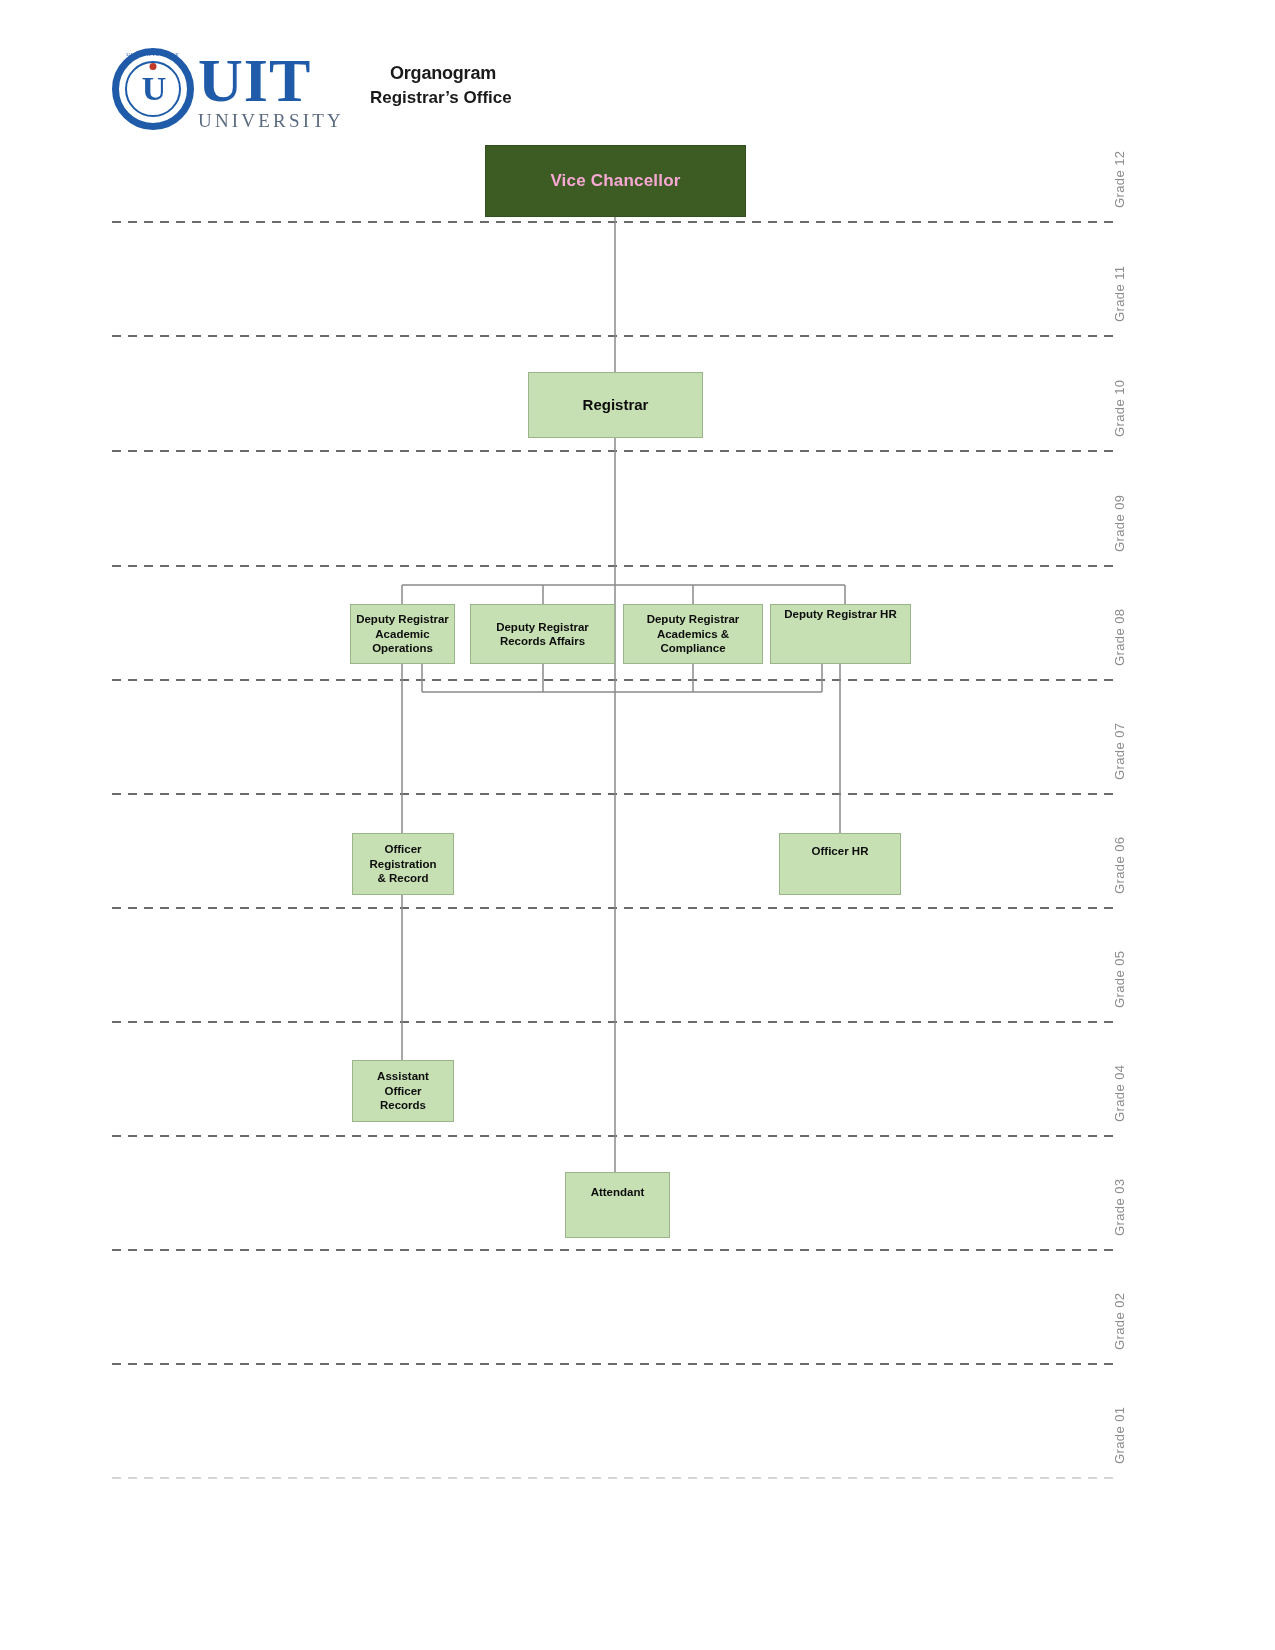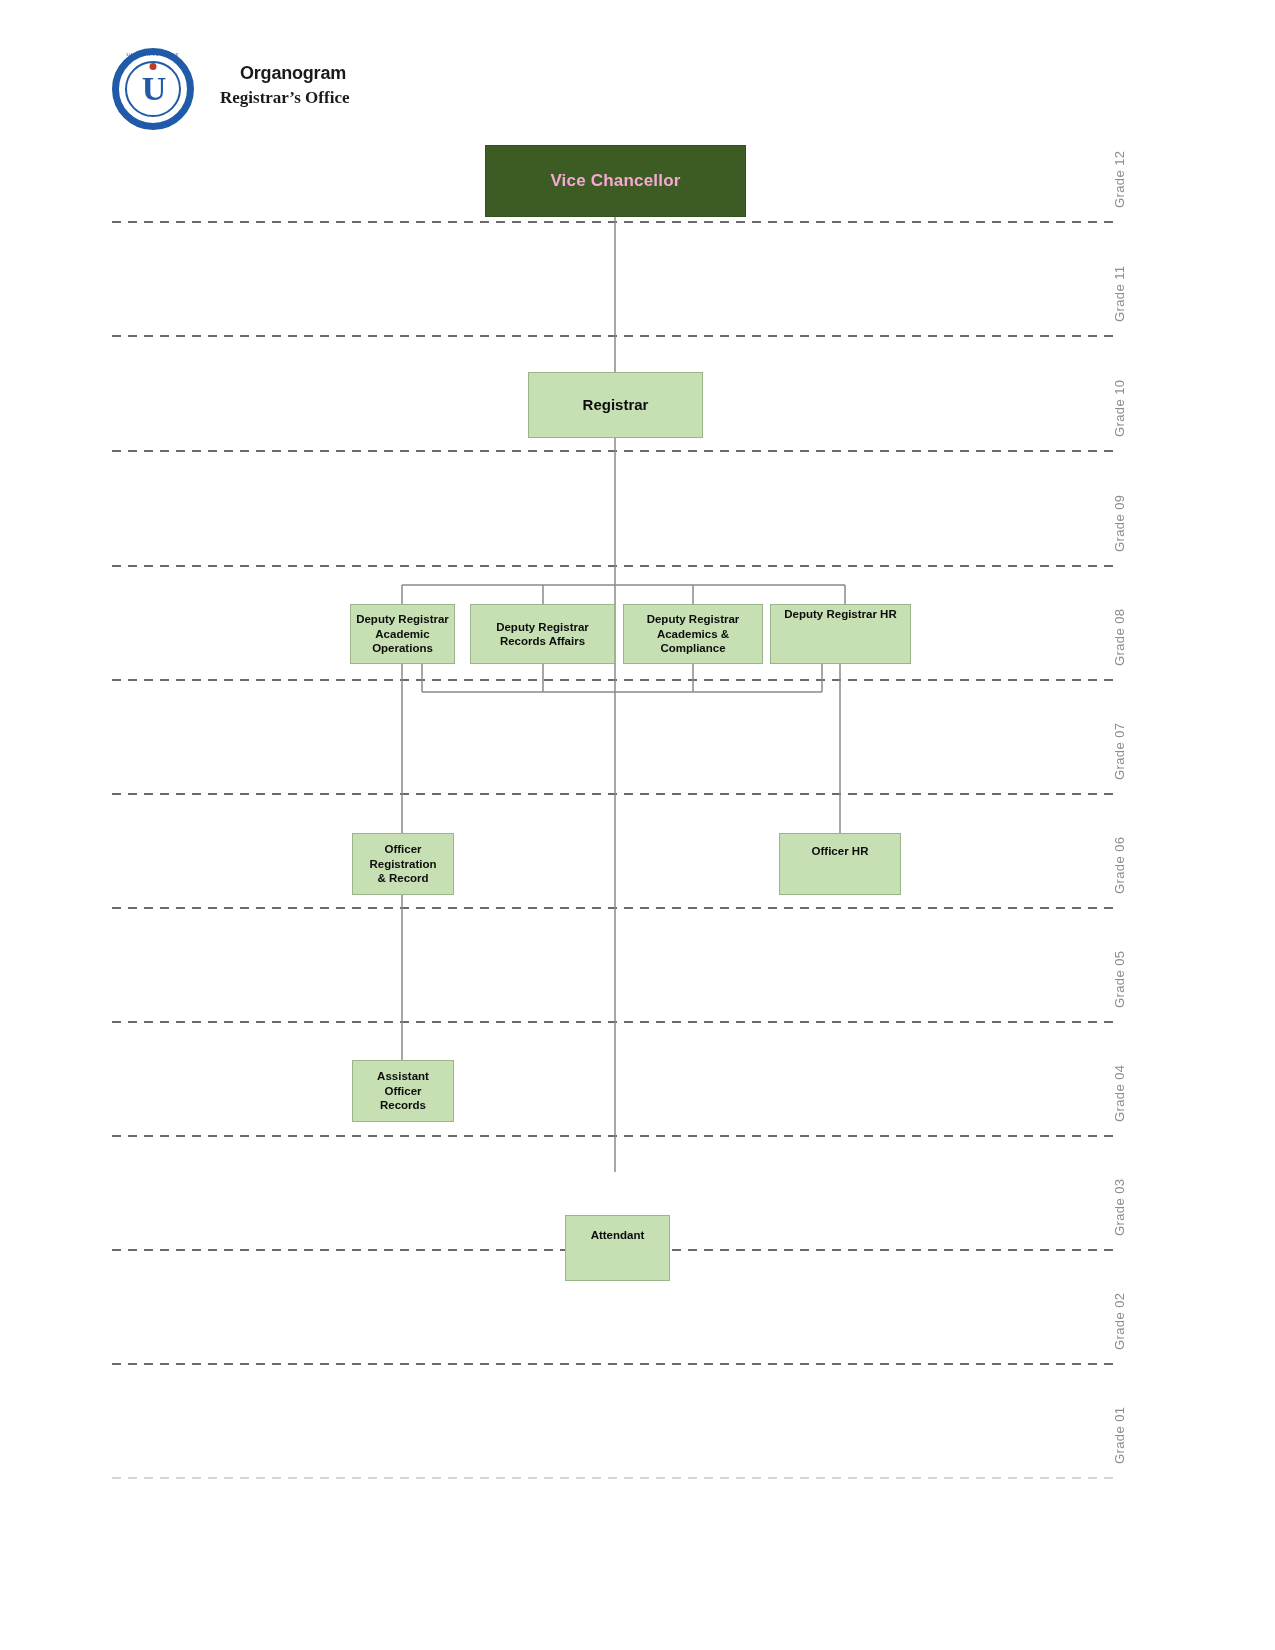--- a/index.html
+++ b/index.html
@@ -103,21 +103,20 @@
     line-height: 1.18;
     letter-spacing: -0.2px;
     margin-left: 20px;
   }
   .title-sub {
     font-size: 17px;
     font-weight: 700;
     color: #1a1a1a;
     line-height: 1.3;
     margin-top: 3px;
-    font-family: Liberation Serif, serif;
   }
 
   
   #chart {
     position: absolute;
     left: 0; top: 0;
     width: 1275px; height: 1650px;
   }
   #chart svg { display: block; }
 
@@ -165,20 +164,24 @@
 
 <div id="header">
   <div id="logo-wrap">
     <div class="logo-seal">
       <div class="seal-ring-outer"></div>
       <div class="seal-ring-inner"></div>
       <div class="seal-arc-top">UIT&nbsp;UNIVERSITY</div>
       <div class="seal-dot"></div>
       <div class="seal-mono">U</div>
       <div class="seal-arc-bottom">•&nbsp;•&nbsp;•</div>
+    </div>
+    <div class="logo-text">
+      <div class="logo-uit">UIT</div>
+      <div class="logo-university">UNIVERSITY</div>
     </div>
   </div>
   <div id="title-block">
     <div class="title-main">Organogram</div>
     <div class="title-sub">Registrar’s Office</div>
   </div>
 </div>
 
 <div id="chart">
   <svg width="1275" height="1650" xmlns="http://www.w3.org/2000/svg">
@@ -284,15 +287,15 @@
 </div>
 
 <div class="node small" style="left:352px; top:1060px; width:102px; height:62px;">
   <span>
     <span>Assistant</span><br>
     <span>Officer</span><br>
     <span>Records</span>
   </span>
 </div>
 
-<div class="node small" style="left:565px; top:1172px; width:105px; height:66px; align-items:flex-start; padding-top:12px;margin-top:43px;">
+<div class="node small" style="left:565px; top:1172px; width:105px; height:66px; align-items:flex-start; padding-top:12px;">
   <span>Attendant</span>
 </div>
 
 </body></html>

